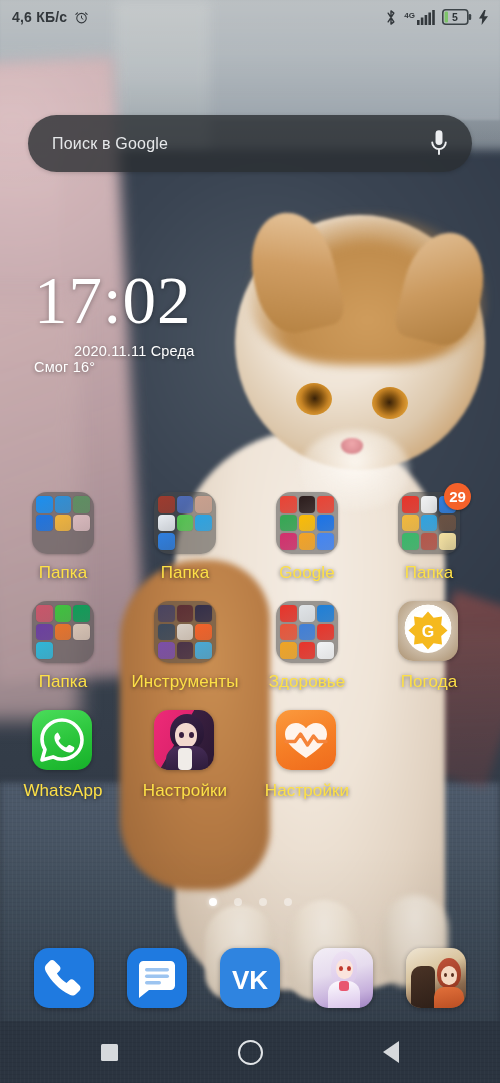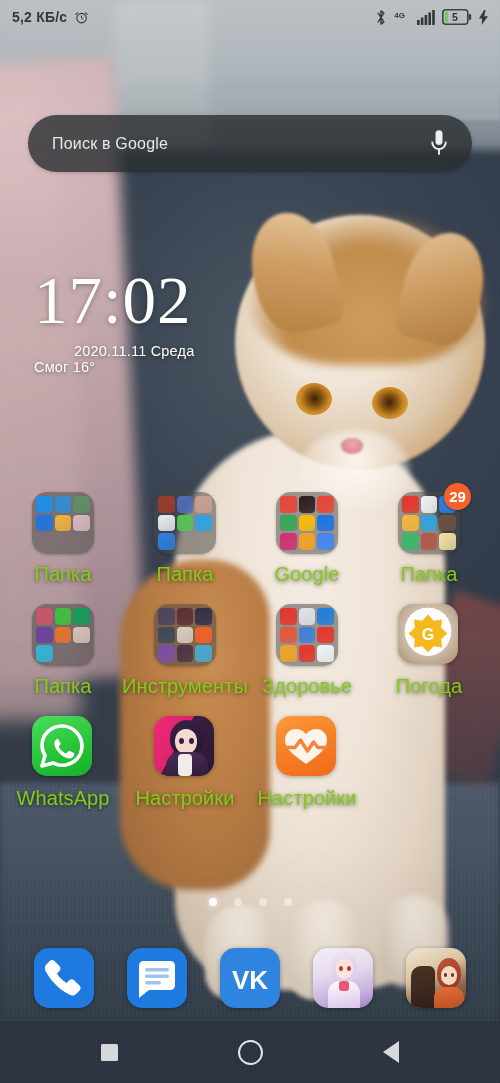--- a/index.html
+++ b/index.html
@@ -214,21 +214,21 @@
     box-shadow:0 1px 3px rgba(0,0,0,.25);
   }
   .mini{ border-radius:4px; width:100%; height:100%; }
 
   
   .appicon{
     width:60px; height:60px; border-radius:15px; position:relative; overflow:hidden;
     box-shadow:0 1px 4px rgba(0,0,0,.3);
   }
   .app-label{
-    margin-top:9px; font-size:20px; color:#84cc16; letter-spacing:.1px;
+    margin-top:9px; font-size:17px; color:#fde047; letter-spacing:.1px;
     text-shadow:0 1px 4px rgba(0,0,0,.6); white-space:nowrap;
   }
   .badge{
     position:absolute; top:-9px; right:-11px;
     min-width:27px; height:27px; border-radius:14px;
     background:#f4612a; color:#fff;
     font-size:15px; font-weight:bold;
     display:flex; align-items:center; justify-content:center;
     padding:0 5px;
     box-shadow:0 1px 3px rgba(0,0,0,.35);
@@ -293,32 +293,32 @@
   <div class="wp-layer cat-eye-r"></div>
   <div class="wp-layer cat-nose"></div>
   <div class="wp-layer cat-paw-l"></div>
   <div class="wp-layer cat-paw-r"></div>
   <div class="wp-layer cat-paw-far"></div>
   <div class="wp-layer wp-scrim"></div>
 </div>
 
 <div id="statusbar">
   <div class="sb-left">
-    <span class="sb-text">5,2 КБ/с</span>
+    <span class="sb-text">4,6 КБ/с</span>
     <svg class="sb-ico" width="15" height="15" viewBox="0 0 24 24">
       <circle cx="12" cy="13" r="7.6" fill="none" stroke="#33383c" stroke-width="1.7"></circle>
       <path d="M12 9.6V13l2.4 1.6" fill="none" stroke="#33383c" stroke-width="1.6" stroke-linecap="round"></path>
       <path d="M5.6 4.6 3 7M18.4 4.6 21 7" fill="none" stroke="#33383c" stroke-width="1.8" stroke-linecap="round"></path>
     </svg>
   </div>
   <div class="sb-right">
     <svg class="sb-ico" width="12" height="17" viewBox="0 0 12 18">
       <path d="M3 4.4 9 13.6 6 16V2l3 2.4L3 13.6" fill="none" stroke="#33383c" stroke-width="1.5" stroke-linejoin="round" stroke-linecap="round"></path>
     </svg>
-    <div style="display:flex; align-items:flex-end; gap:12px;">
+    <div style="display:flex; align-items:flex-end; gap:2px;">
       <span style="font-size:8px; font-weight:bold; color:#33383c; line-height:1; margin-bottom:5px;">4G</span>
       <svg class="sb-ico" width="18" height="15" viewBox="0 0 18 15">
         <rect x="0" y="10" width="2.6" height="5" fill="#33383c"></rect>
         <rect x="3.8" y="7.5" width="2.6" height="7.5" fill="#33383c"></rect>
         <rect x="7.6" y="5" width="2.6" height="10" fill="#33383c"></rect>
         <rect x="11.4" y="2.5" width="2.6" height="12.5" fill="#33383c"></rect>
         <rect x="15.2" y="0" width="2.6" height="15" fill="#33383c"></rect>
       </svg>
     </div>
     <div style="position:relative; display:flex; align-items:center;">

